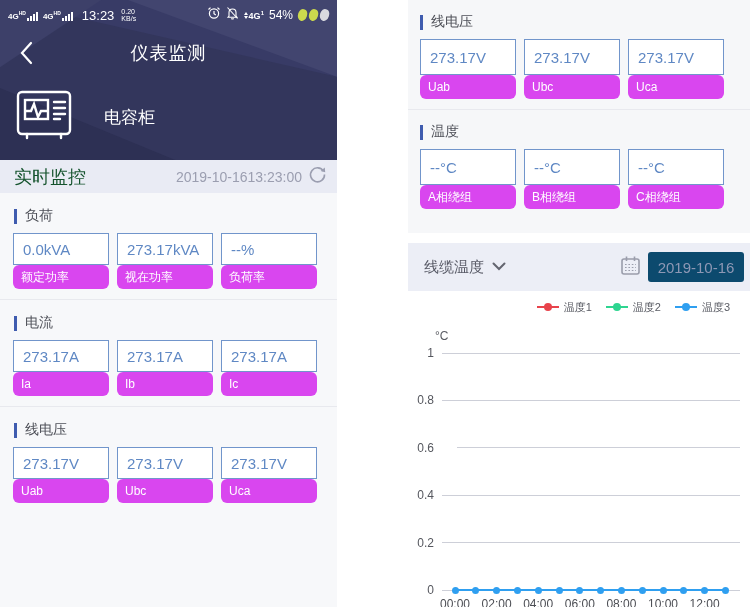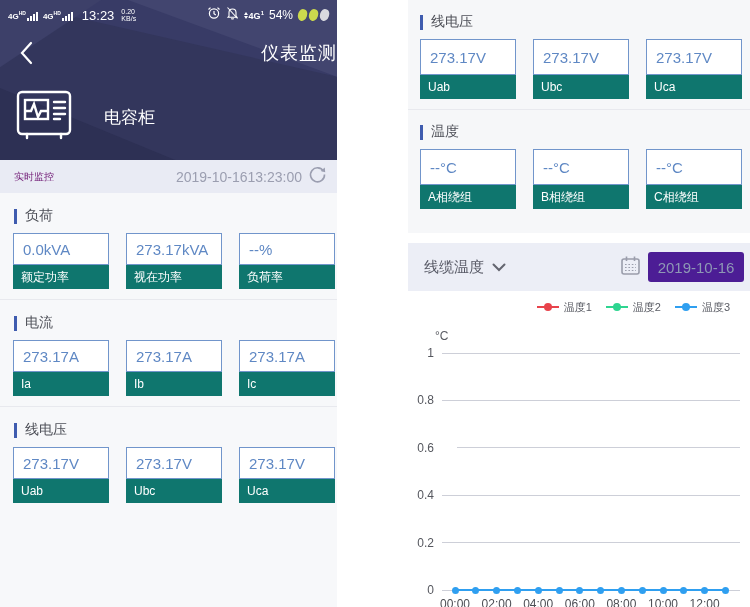--- a/index.html
+++ b/index.html
@@ -37,62 +37,62 @@
   .nettype .nt-txt { font-size:9px; font-weight:bold; }
   .nettype .nt-txt sup { font-size:6px; }
   .sb-batt { font-size:12px; }
   .batt-icons { display:flex; gap:2px; align-items:center; }
   .batt-icons i { display:block; width:9px; height:12px; border-radius:45% 45% 50% 50%; transform:rotate(18deg); }
   .batt-icons i.b1,.batt-icons i.b2 { background:#ccd94d; }
   .batt-icons i.b3 { background:#d9dadf; }
 
   .navbar { position:relative; z-index:2; height:46px; display:flex; align-items:center; }
   .back-btn { position:absolute; left:12px; top:9px; width:28px; height:28px; display:flex; align-items:center; justify-content:center; }
-  .nav-title { width:100%; text-align:right; color:#fff; font-size:18px; letter-spacing:1px; }
+  .nav-title { width:100%; text-align:center; color:#fff; font-size:18px; letter-spacing:1px; }
 
   .device-row { position:relative; z-index:2; display:flex; align-items:center; gap:32px; padding:14px 0 0 16px; }
   .device-icon { width:56px; height:50px; }
   .device-name { color:#fff; font-size:17px; }
 
   .monitor-bar { height:33px; background:#e9ebf4; display:flex; align-items:center;
                  justify-content:space-between; padding:0 10px 0 14px; }
-  .monitor-label { font-size:10px; color:#701a75; }
+  .monitor-label { font-size:18px; color:#14532d; }
   .monitor-right { display:flex; align-items:center; gap:6px; }
   .monitor-time { font-size:14px; color:#9b9eb0; }
 
   .section { padding-top:13px; border-bottom:1px solid #e8e9ee; }
   .section.no-border { border-bottom:none; }
   .sec-title-row { display:flex; align-items:center; height:20px; margin:0 0 7px 14px; }
   .sec-bar { width:3px; height:15px; background:#3f5caf; margin-right:8px; }
   .sec-title { font-size:14px; color:#4e5058; }
-  .cards { display:flex; gap:17px; padding:0 0 10px 13px; }
+  .cards { display:flex; gap:8px; padding:0 0 10px 13px; }
   .card { width:96px; }
   .card-value { height:32px; background:#fff; border:1px solid #7195cb; display:flex; align-items:center;
                 padding-left:9px; font-size:15px; color:#5f88c4; overflow:hidden; }
-  .card-label { height:24px; background:#0f766e; display:flex; align-items:center; padding-left:8px;
-                font-size:12px; color:#fff; }
+  .card-label { height:24px; background:#d946ef; display:flex; align-items:center; padding-left:8px;
+                font-size:12px; color:#fff;border-radius:6px; }
   .card.tall .card-value { height:50px; align-items:flex-start; padding-top:5px; line-height:19px;
                            word-break:break-all; padding-right:14px; white-space:normal; }
   .card.tall .card-label { height:17px; overflow:hidden; align-items:flex-start; padding-top:3px; }
   .cards.row-overflow { height:66px; padding-bottom:0; margin-bottom:10px; }
 
   
   .panel-right { position:absolute; left:408px; top:0; width:342px; height:607px; background:#fff; overflow:hidden; }
   .right-top { background:#f6f7f9; padding-bottom:14px; }
   .panel-right .section { padding-top:12px; }
   .panel-right .card-value { height:36px; }
   .panel-right .cards { padding-left:12px; }
   .panel-right .sec-title-row { margin-left:12px; }
 
   .chart-bar { margin-top:10px; height:48px; background:#eceef6; display:flex; align-items:center;
                justify-content:space-between; padding:0 6px 0 16px; }
-  .chart-bar-left { display:flex; align-items:center; gap:8px; }
+  .chart-bar-left { display:flex; align-items:center; gap:8px;font-family:Liberation Mono, monospace; }
   .chart-bar-title { font-size:15px; color:#585a66; }
   .chart-bar-right { display:flex; align-items:center; gap:7px; }
-  .date-box { width:96px; height:30px; background:#4c1d95; border-radius:3px; display:flex; align-items:center;
+  .date-box { width:96px; height:30px; background:#0c4a6e; border-radius:3px; display:flex; align-items:center;
               justify-content:center; font-size:15px; color:#8e98b5; }
 
   .chart-area { background:#fff; padding-top:8px; }
   .legend { display:flex; justify-content:flex-end; align-items:center; gap:14px; padding-right:20px; height:16px; }
   .legend-item { display:flex; align-items:center; gap:5px; }
   .lg-marker { position:relative; width:22px; height:9px; }
   .lg-marker::before { content:''; position:absolute; left:0; right:0; top:3.5px; height:2px; background:currentColor; }
   .lg-marker::after { content:''; position:absolute; left:7px; top:0.5px; width:8px; height:8px; border-radius:50%; background:currentColor; }
   .lg-label { font-size:11px; color:#5a5c64; }
 

